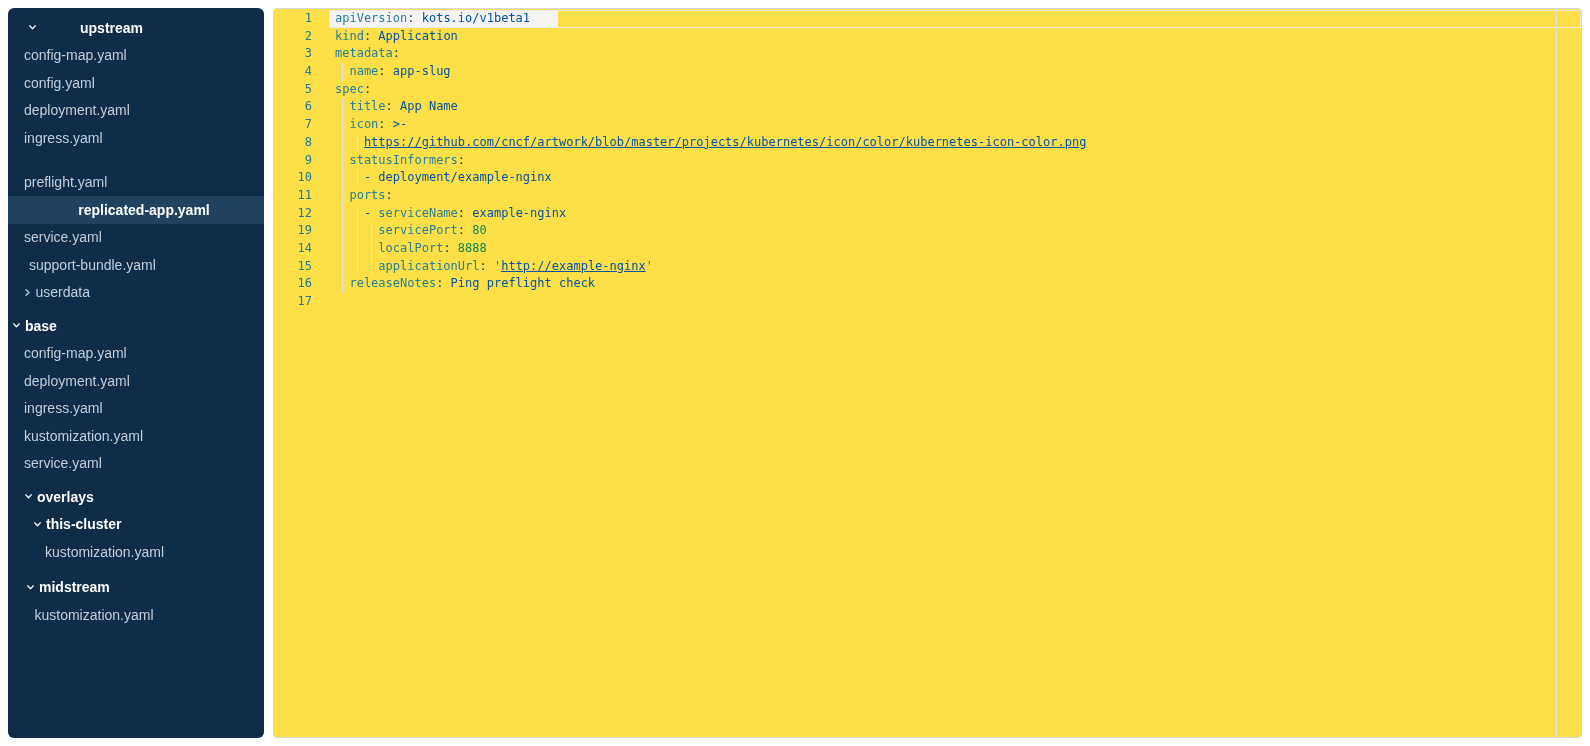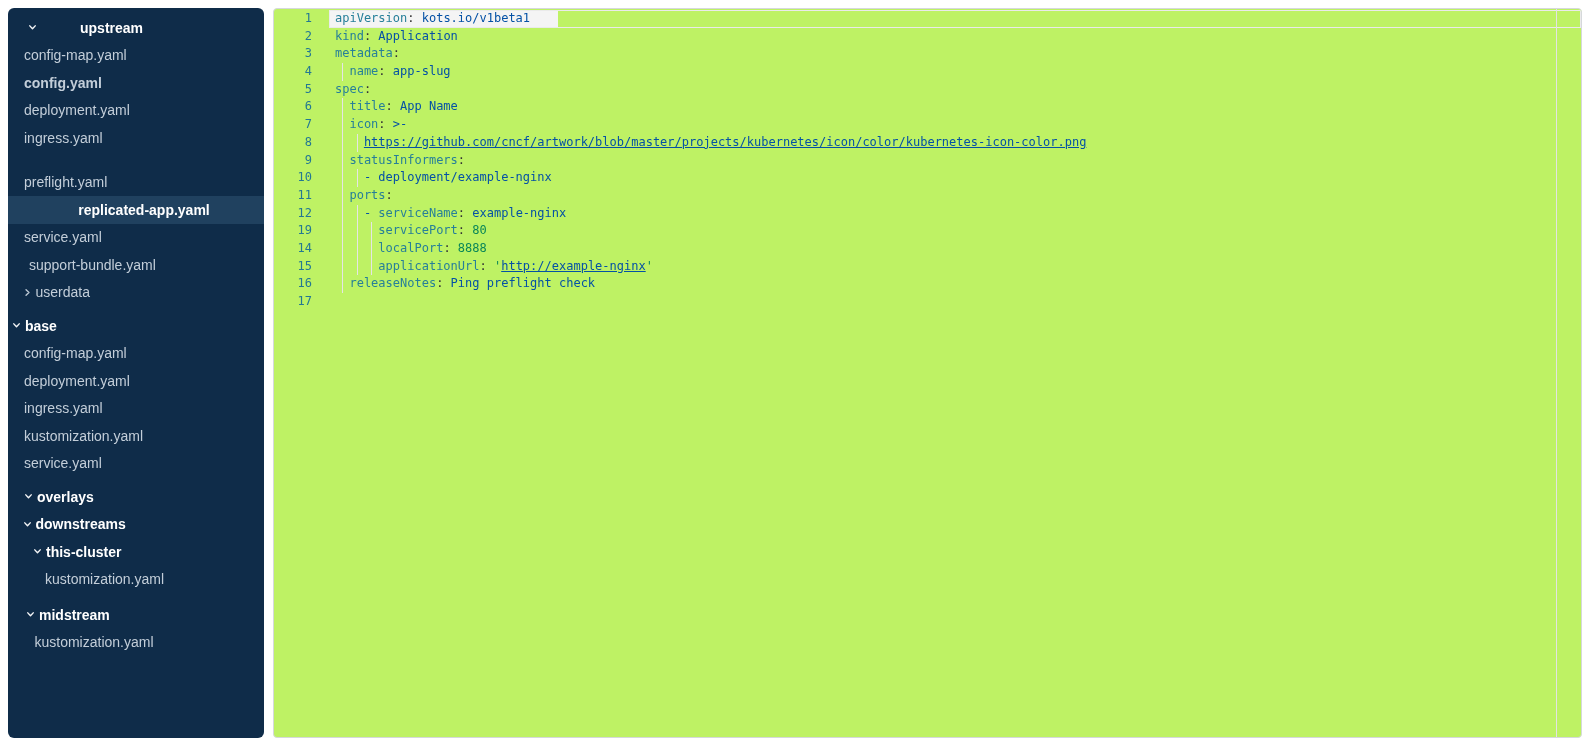--- a/index.html
+++ b/index.html
@@ -45,21 +45,21 @@
     flex: 0 0 9px;
     opacity: .95;
   }
   .chev svg { display: block; }
 
   
   .editor {
     position: relative;
     flex: 1 1 auto;
     height: 730px;
-    background: #bef264;
+    background: #fde047;
     border: 1px solid var(--editor-border, #d5d8db);
     border-radius: 4px;
     overflow: hidden;
     padding-top: 1px;
     cursor: text;
   }
   .vtrack {
     position: absolute;
     top: 0; bottom: 0; right: 24px;
     width: 1px;
@@ -129,21 +129,21 @@
         <span class="chev">
           <svg width="9" height="9" viewBox="0 0 10 10">
             <path d="M2 3.2 L5 6.4 L8 3.2" fill="none" stroke="currentColor" stroke-width="1.6" stroke-linecap="round" stroke-linejoin="round"></path>
           </svg>
         </span>
         <span>upstream</span>
       </li>
       <li class="trow" style="padding-left: 16px;">
         <span>config-map.yaml</span>
       </li>
-      <li class="trow" style="padding-left: 16px; font-weight: bold;">
+      <li class="trow" style="padding-left: 16px;">
         <span>config.yaml</span>
       </li>
       <li class="trow" style="padding-left: 16px;">
         <span>deployment.yaml</span>
       </li>
       <li class="trow" style="padding-left: 16px;">
         <span>ingress.yaml</span>
       </li>
       <li class="trow" style="padding-left: 16px; margin-top: 17px;">
         <span>preflight.yaml</span>
@@ -188,28 +188,20 @@
       <li class="trow" style="padding-left: 16px;">
         <span>service.yaml</span>
       </li>
       <li class="trow bold" style="margin-top: 6px; padding-left: 16px;">
         <span class="chev">
           <svg width="9" height="9" viewBox="0 0 10 10">
             <path d="M2 3.2 L5 6.4 L8 3.2" fill="none" stroke="currentColor" stroke-width="1.6" stroke-linecap="round" stroke-linejoin="round"></path>
           </svg>
         </span>
         <span>overlays</span>
-      </li>
-      <li class="trow bold" style="padding-left: 14.5px;">
-        <span class="chev">
-          <svg width="9" height="9" viewBox="0 0 10 10">
-            <path d="M2 3.2 L5 6.4 L8 3.2" fill="none" stroke="currentColor" stroke-width="1.6" stroke-linecap="round" stroke-linejoin="round"></path>
-          </svg>
-        </span>
-        <span>downstreams</span>
       </li>
       <li class="trow bold" style="padding-left: 25px;">
         <span class="chev">
           <svg width="9" height="9" viewBox="0 0 10 10">
             <path d="M2 3.2 L5 6.4 L8 3.2" fill="none" stroke="currentColor" stroke-width="1.6" stroke-linecap="round" stroke-linejoin="round"></path>
           </svg>
         </span>
         <span>this-cluster</span>
       </li>
       <li class="trow" style="padding-left: 37px;">

